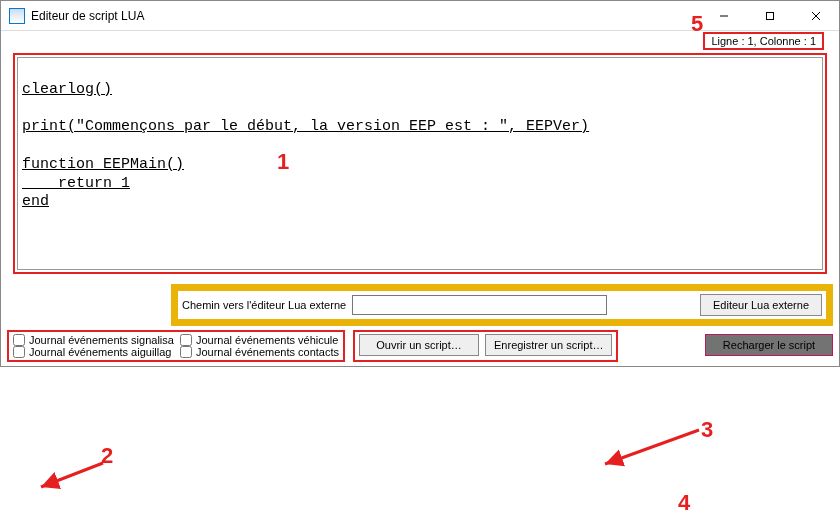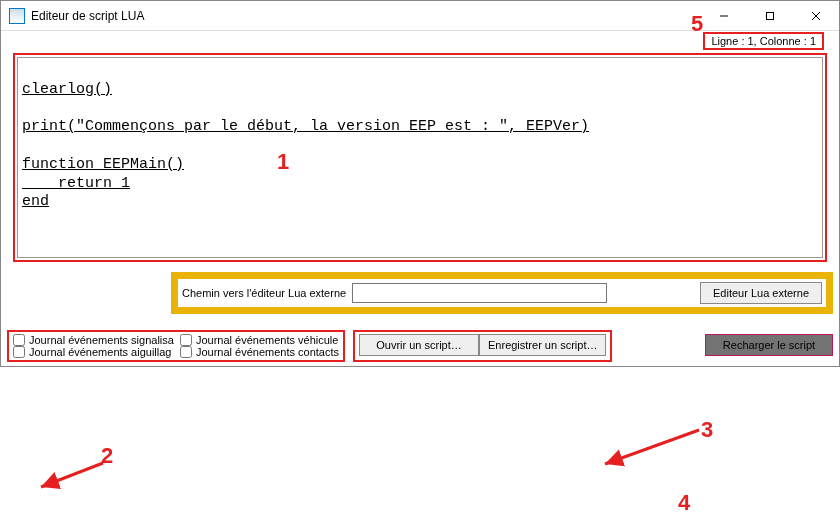--- a/index.html
+++ b/index.html
@@ -133,21 +133,21 @@
   }
   .btn.wide { min-width: 122px; }
   .btn.primary {
     border: 1px solid #be185d;
     background: #737373;
   }
 
   .checks-row {
     display: flex;
     align-items: stretch;
-    margin-top: 16px;
+    margin-top: 4px;
   }
   .checks-box {
     border: 2px solid #e62020;
     padding: 2px 4px;
     display: grid;
     grid-template-columns: auto auto;
     grid-gap: 0 6px;
     font-size: 11px;
     margin-right: 6px;
   }
@@ -155,20 +155,21 @@
     display: flex;
     align-items: center;
     white-space: nowrap;
   }
   .chk-item input { margin: 0 4px 0 0; width: 12px; height: 12px; }
 
   .scriptbtns {
     border: 2px solid #e62020;
     padding: 2px 4px;
     display: flex;
+    gap: 6px;
     margin-left: 2px;
   }
 
   .annot {
     position: absolute;
     color: #e62020;
     font-weight: bold;
     font-size: 22px;
     font-family: Arial, sans-serif;
     pointer-events: none;

